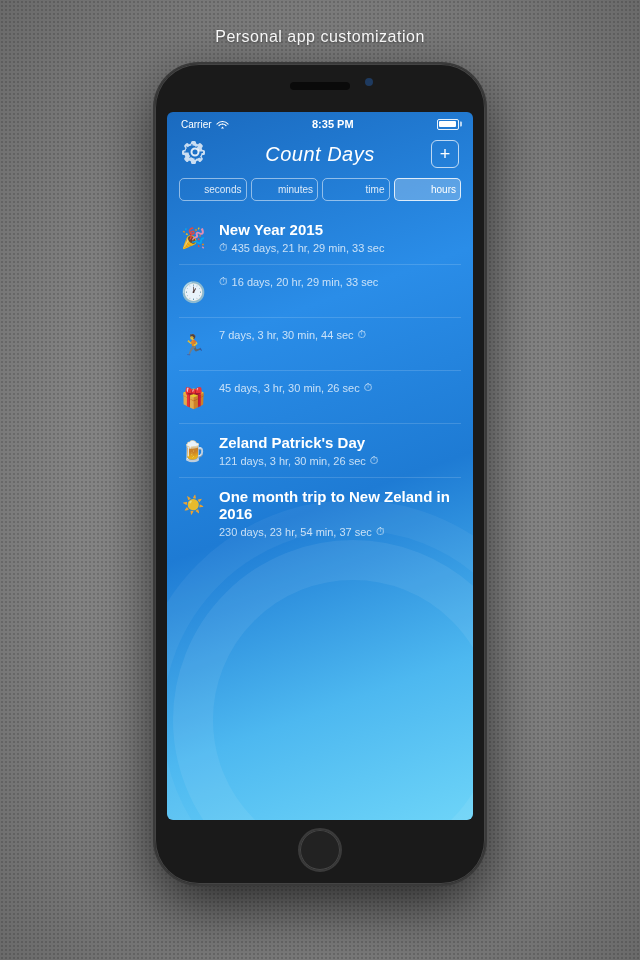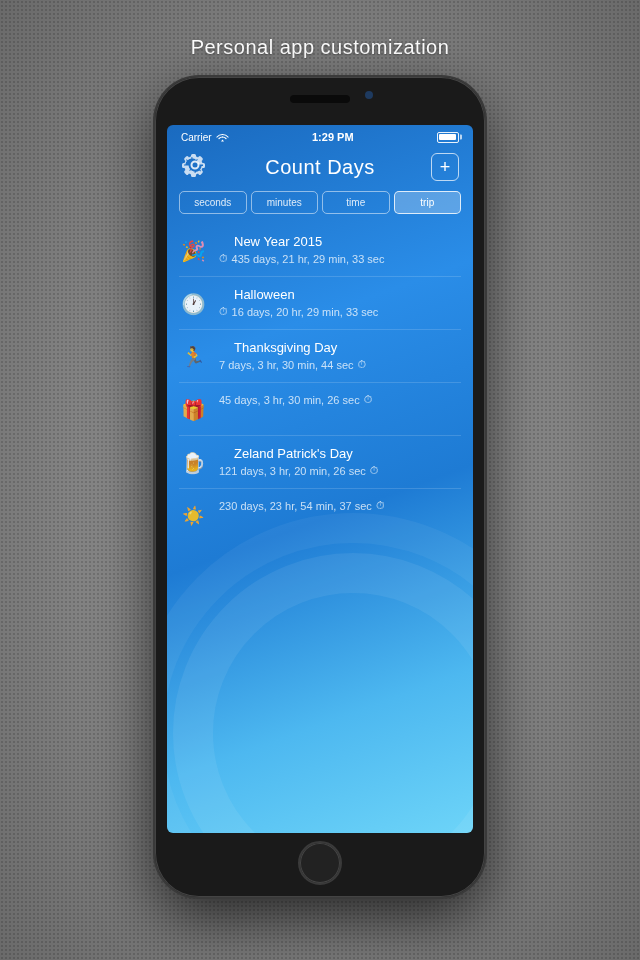--- a/index.html
+++ b/index.html
@@ -23,24 +23,24 @@
       content: '';
       position: absolute;
       top: 0; left: 0; right: 0; bottom: 0;
       background-image: radial-gradient(circle, rgba(0,0,0,0.15) 1px, transparent 1px);
       background-size: 4px 4px;
       pointer-events: none;
     }
 
     .page-title {
       color: #fff;
-      font-size: 20px;
+      font-size: 16px;
       font-weight: 300;
       letter-spacing: 0.5px;
-      margin-top: 36px;
+      margin-top: 28px;
       margin-bottom: 18px;
       text-shadow: 0 1px 3px rgba(0,0,0,0.4);
       z-index: 1;
     }
 
     
     .phone-shell {
       width: 330px;
       height: 820px;
       background: #1a1a1a;
@@ -183,20 +183,21 @@
       align-items: center;
       justify-content: space-between;
       padding: 4px 14px 8px;
       position: relative;
       z-index: 5;
     }
 
     .header-title {
       color: white;
       font-size: 20px;
+      font-style: italic;
       font-weight: 500;
       letter-spacing: 0.5px;
     }
 
     .header-plus {
       width: 28px;
       height: 28px;
       border: 1.5px solid rgba(255,255,255,0.7);
       border-radius: 6px;
       color: white;
@@ -217,21 +218,21 @@
       z-index: 5;
     }
 
     .tab-item {
       flex: 1;
       padding: 5px 4px;
       border: 1px solid rgba(255,255,255,0.5);
       border-radius: 5px;
       color: rgba(255,255,255,0.85);
       font-size: 10px;
-      text-align: center;
+      text-align: right;
       cursor: pointer;
     }
 
     .tab-item.active {
       background: rgba(255,255,255,0.25);
       border-color: rgba(255,255,255,0.8);
       color: white;
     }
 
     
@@ -266,24 +267,23 @@
       font-size: 20px;
       margin-top: 2px;
     }
 
     .event-content {
       flex: 1;
     }
 
     .event-name {
       color: white;
-      font-size: 13px;
-      font-weight: 400;
+      font-size: 15px;
+      font-weight: 700;
       margin-bottom: 3px;
-      margin-left: 15px;
     }
 
     .event-time {
       color: rgba(255,255,255,0.75);
       font-size: 11px;
       display: flex;
       align-items: center;
       gap: 4px;
     }
 
@@ -326,21 +326,21 @@
       <div class="status-carrier">
         <span>Carrier</span>
         <svg width="13" height="10" viewBox="0 0 13 10" fill="white">
           <path d="M6.5 7.5 L8 9.5 L5 9.5 Z" fill="white"></path>
           <path d="M6.5 5 Q8.5 5 10 6.5" stroke="white" stroke-width="1.2" fill="none" stroke-linecap="round"></path>
           <path d="M6.5 5 Q4.5 5 3 6.5" stroke="white" stroke-width="1.2" fill="none" stroke-linecap="round"></path>
           <path d="M6.5 2.5 Q10 2.5 12 5" stroke="white" stroke-width="1.2" fill="none" stroke-linecap="round"></path>
           <path d="M6.5 2.5 Q3 2.5 1 5" stroke="white" stroke-width="1.2" fill="none" stroke-linecap="round"></path>
         </svg>
       </div>
-      <div class="status-time">1:29 PM</div>
+      <div class="status-time">8:35 PM</div>
       <div class="battery-icon">
         <div class="battery-bar">
           <div class="battery-fill"></div>
         </div>
       </div>
     </div>
 
     <div class="app-header">
       <div>
         <svg width="28" height="28" viewBox="0 0 28 28" fill="rgba(255,255,255,0.85)">
@@ -349,51 +349,49 @@
         </svg>
       </div>
       <div class="header-title">Count Days</div>
       <div class="header-plus">+</div>
     </div>
 
     <div class="tab-bar">
       <div class="tab-item">seconds</div>
       <div class="tab-item">minutes</div>
       <div class="tab-item">time</div>
-      <div class="tab-item active">trip</div>
+      <div class="tab-item active">hours</div>
     </div>
 
     <div class="event-list">
 
       <div class="event-item">
         <div class="event-icon">🎉</div>
         <div class="event-content">
           <div class="event-name">New Year 2015</div>
           <div class="event-time">
             <span>⏱</span>
             <span>435 days, 21 hr, 29 min, 33 sec</span>
           </div>
         </div>
       </div>
 
       <div class="event-item">
         <div class="event-icon">🕐</div>
         <div class="event-content">
-          <div class="event-name">Halloween</div>
           <div class="event-time">
             <span>⏱</span>
             <span>16 days, 20 hr, 29 min, 33 sec</span>
           </div>
         </div>
       </div>
 
       <div class="event-item">
         <div class="event-icon">🏃</div>
         <div class="event-content">
-          <div class="event-name">Thanksgiving Day</div>
           <div class="event-time">
             <span>7 days, 3 hr, 30 min, 44 sec</span>
             <span>⏱</span>
           </div>
         </div>
       </div>
 
       <div class="event-item">
         <div class="event-icon">🎁</div>
         <div class="event-content">
@@ -402,29 +400,30 @@
             <span>⏱</span>
           </div>
         </div>
       </div>
 
       <div class="event-item">
         <div class="event-icon">🍺</div>
         <div class="event-content">
           <div class="event-name">Zeland Patrick's Day</div>
           <div class="event-time">
-            <span>121 days, 3 hr, 20 min, 26 sec</span>
+            <span>121 days, 3 hr, 30 min, 26 sec</span>
             <span>⏱</span>
           </div>
         </div>
       </div>
 
       <div class="event-item">
         <div class="event-icon" style="font-size:18px;">☀️</div>
         <div class="event-content">
+          <div class="event-name">One month trip to New Zeland in 2016</div>
           <div class="event-time">
             <span>230 days, 23 hr, 54 min, 37 sec</span>
             <span>⏱</span>
           </div>
         </div>
       </div>
 
     </div>
 
   </div>

